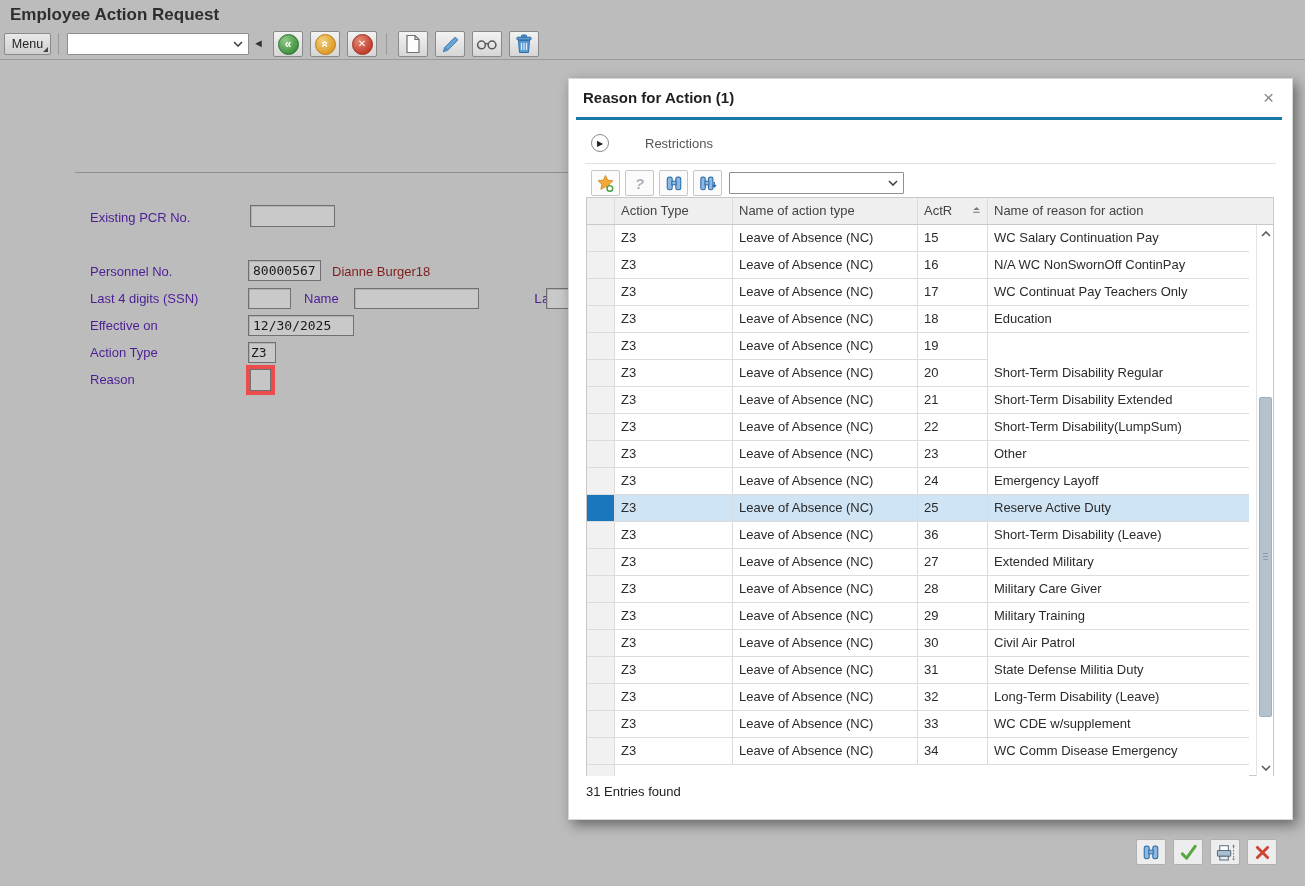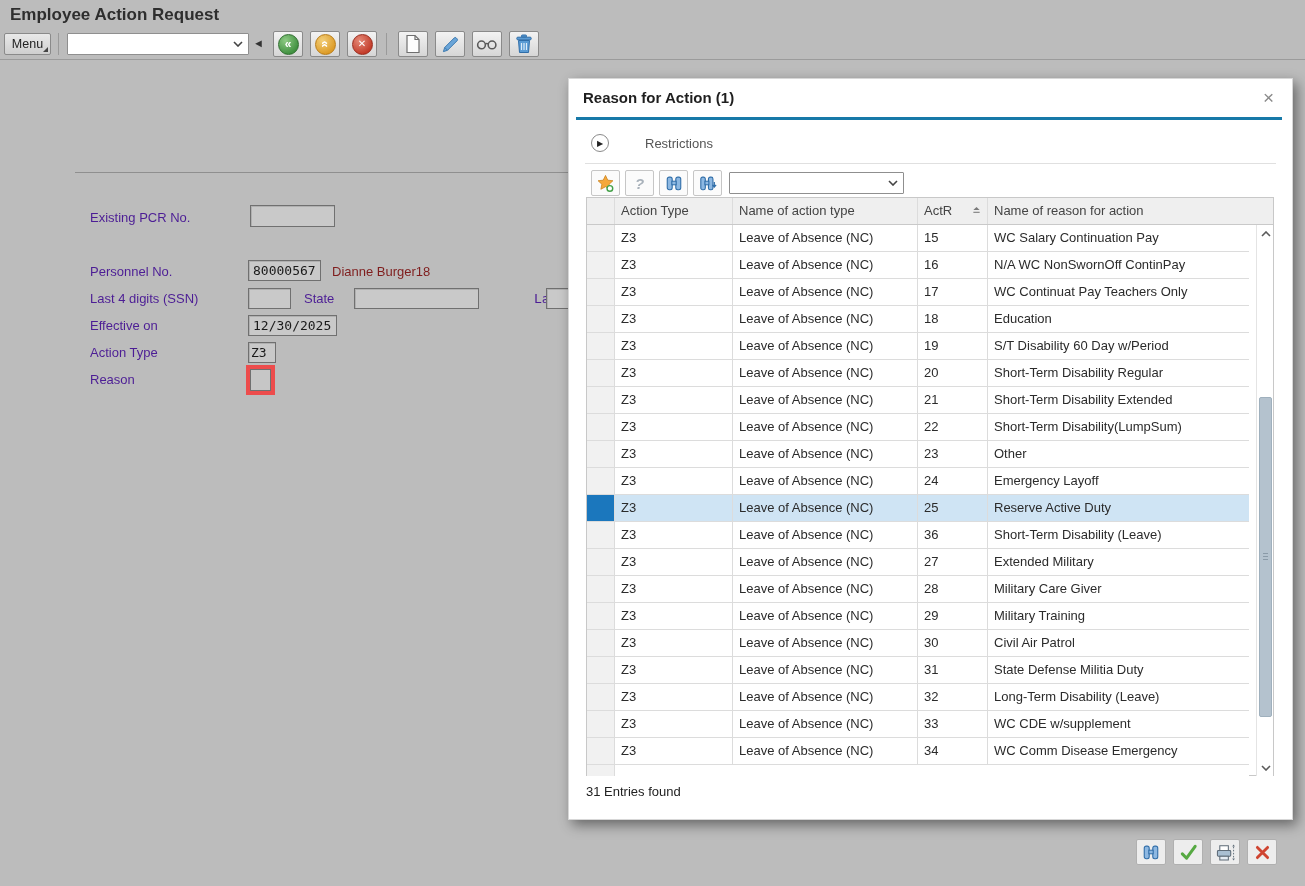--- a/index.html
+++ b/index.html
@@ -165,27 +165,27 @@
 
 <div class="f-label" style="top:210px">Existing PCR No.</div>
 <input class="f-input" style="left: 250px; top: 205px; width: 85px; height: 22px;" value="">
 
 <div class="f-label" style="top:264px">Personnel No.</div>
 <input class="f-input mono" style="left: 248px; top: 260px; width: 73px; height: 21px;" value="80000567">
 <div class="f-text" style="left:332px; top:264px;">Dianne Burger18</div>
 
 <div class="f-label" style="top:291px">Last 4 digits (SSN)</div>
 <input class="f-input mono" style="left: 248px; top: 288px; width: 43px; height: 21px;" value="">
-<div class="f-label" style="left:304px; top:291px;">State</div>
+<div class="f-label" style="left:304px; top:291px;">Name</div>
 <input class="f-input" style="left: 354px; top: 288px; width: 125px; height: 21px;" value="">
 <div class="f-label mono" style="left:490px; top:291px;margin-left:44px;">Last</div>
 <input class="f-input" style="left: 546px; top: 288px; width: 110px; height: 21px;" value="">
 
 <div class="f-label" style="top:318px">Effective on</div>
-<input class="f-input mono" style="left: 248px; top: 315px; width: 89px; height: 21px;" value="12/30/2025">
+<input class="f-input mono" style="left: 248px; top: 315px; width: 106px; height: 21px;" value="12/30/2025">
 
 <div class="f-label" style="top:345px">Action Type</div>
 <input class="f-input mono" style="left: 248px; top: 342px; width: 28px; height: 21px; padding: 0px 2px;" value="Z3">
 
 <div class="f-label" style="top:372px">Reason</div>
 <div class="reason-box"></div>
 
 <div class="dialog">
   <div class="dlg-title">Reason for Action (1)</div>
   <div class="dlg-close">×</div>
@@ -280,21 +280,20 @@
     <div class="cell c-type">Z3</div>
     <div class="cell c-name">Leave of Absence (NC)</div>
     <div class="cell c-actr">18</div>
     <div class="cell c-reason">Education</div>
   </div>
         <div class="trow">
     <div class="cell leader"></div>
     <div class="cell c-type">Z3</div>
     <div class="cell c-name">Leave of Absence (NC)</div>
     <div class="cell c-actr">19</div>
-    <div class="cell c-reason">S/T Disability 60 Day w/Period</div>
   </div>
         <div class="trow">
     <div class="cell leader"></div>
     <div class="cell c-type">Z3</div>
     <div class="cell c-name">Leave of Absence (NC)</div>
     <div class="cell c-actr">20</div>
     <div class="cell c-reason">Short-Term Disability Regular</div>
   </div>
         <div class="trow">
     <div class="cell leader"></div>

